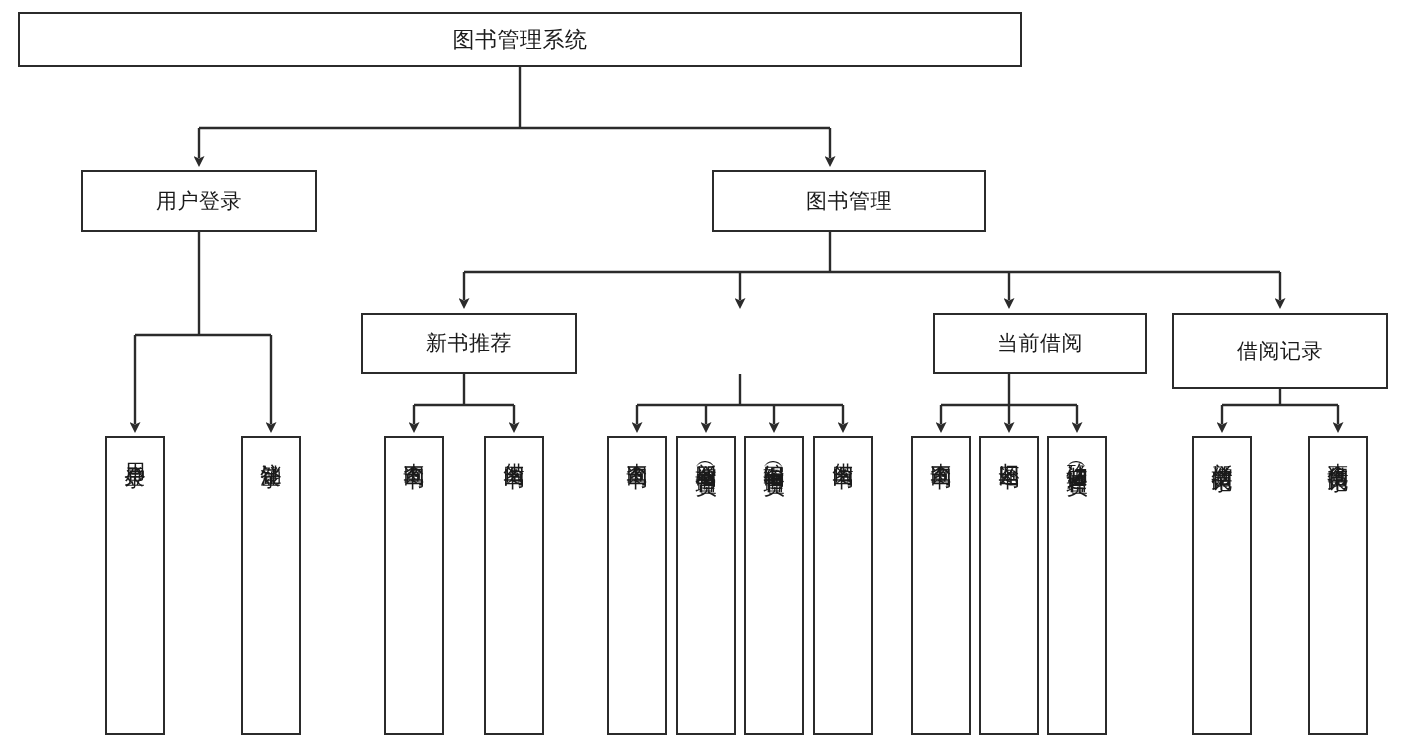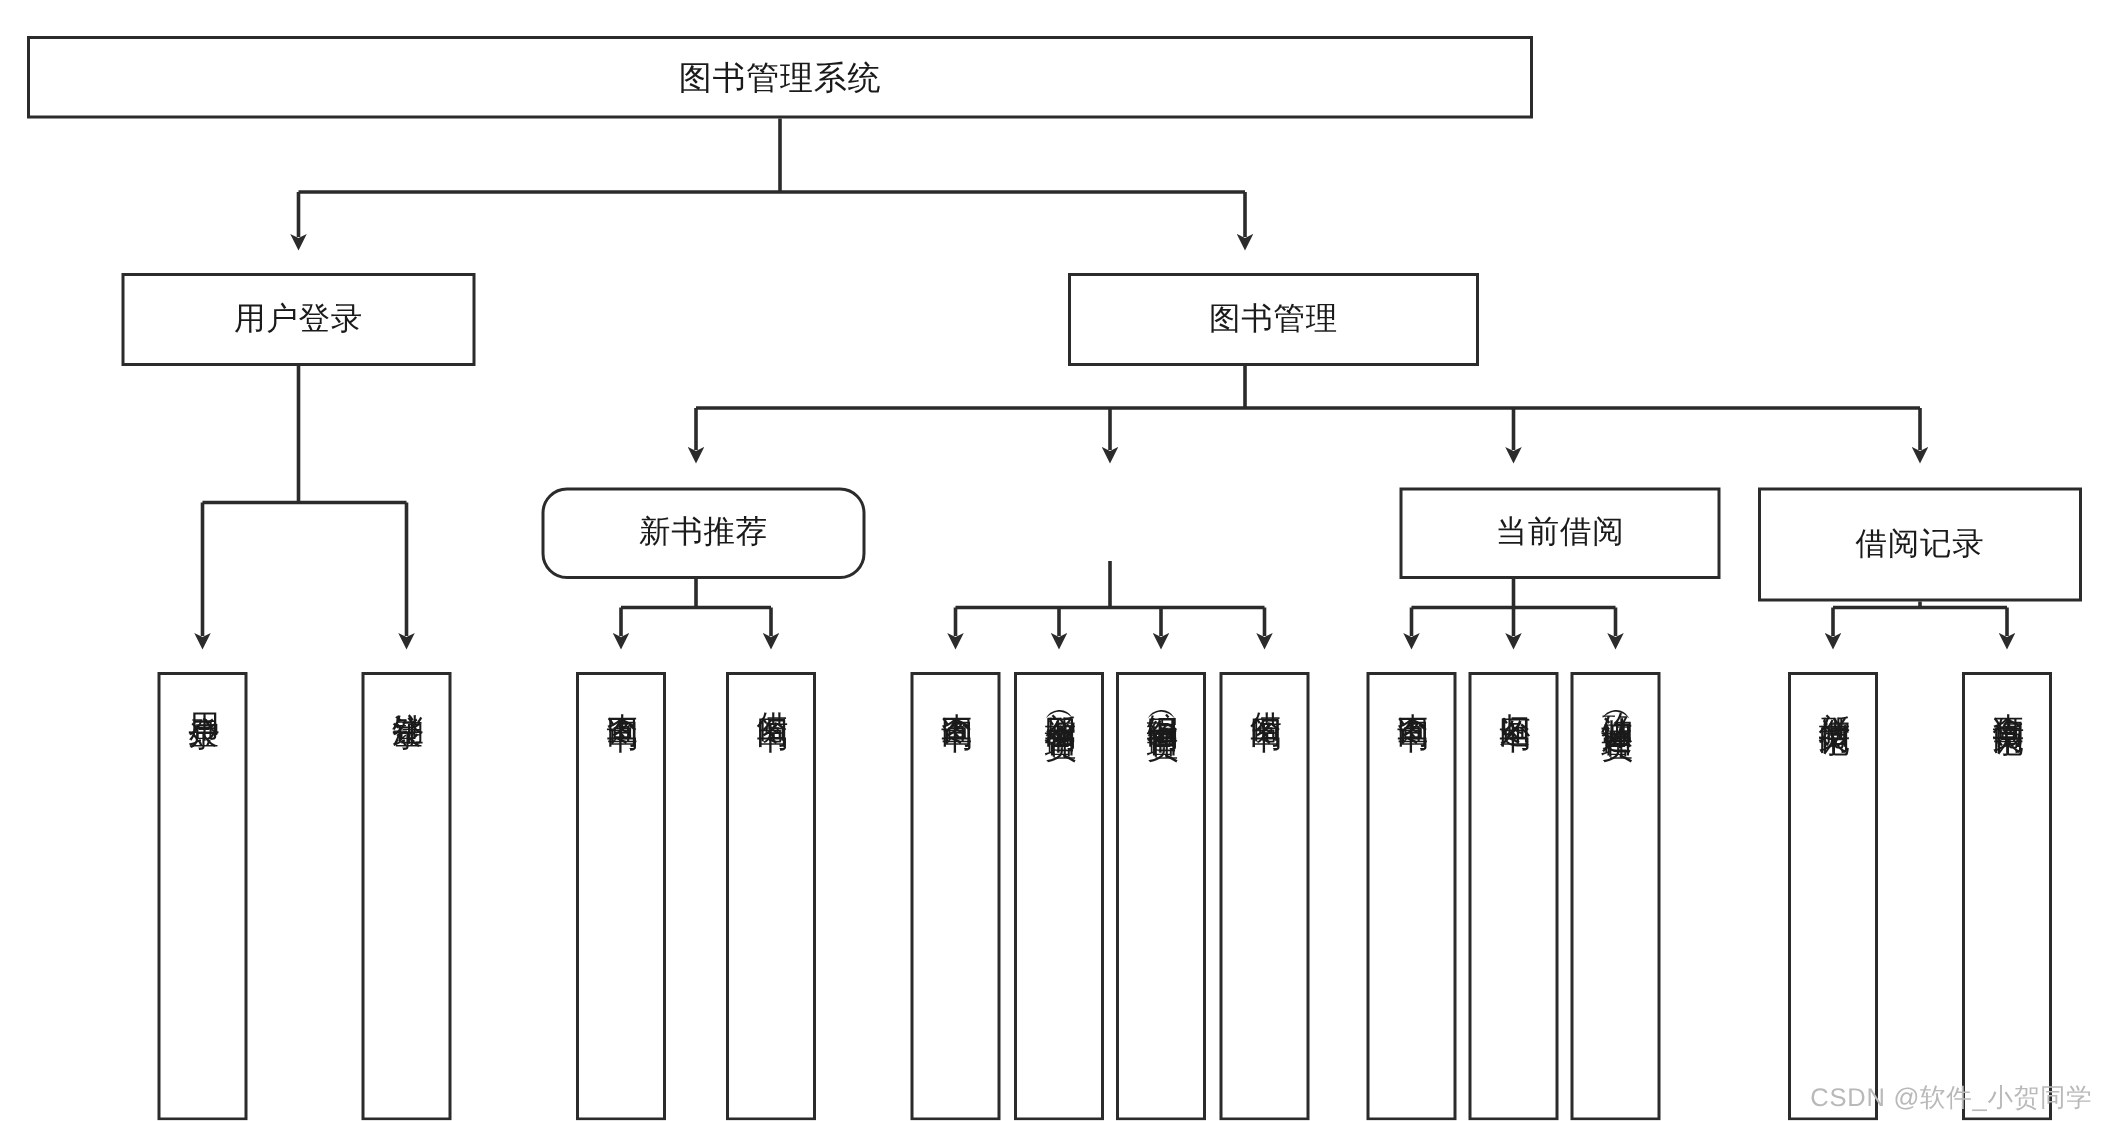--- a/index.html
+++ b/index.html
@@ -20,21 +20,20 @@
   .node {
     position: absolute;
     box-sizing: border-box;
     background: #ffffff;
     border: 2px solid #2b2b2b;
     display: flex;
     align-items: center;
     justify-content: center;
     color: #1a1a1a;
     text-align: center;
-    margin-top: 12px;
   }
   .node .label {
     display: block;
     line-height: 1.18;
     letter-spacing: 0.5px;
   }
   
   .node.h .label {
     font-size: 21px;
     white-space: nowrap;
@@ -138,21 +137,21 @@
     <span class="label">图书管理系统</span>
   </div>
 
   <div class="node h" style="left:81px; top:170px; width:236px; height:62px;">
     <span class="label">用户登录</span>
   </div>
   <div class="node h" style="left:712px; top:170px; width:274px; height:62px;">
     <span class="label">图书管理</span>
   </div>
 
-  <div class="node h" style="left:361px; top:313px; width:216px; height:61px;border-radius:17px;">
+  <div class="node h" style="left:361px; top:313px; width:216px; height:61px;">
     <span class="label">新书推荐</span>
   </div>
   <div class="node h" style="left:933px; top:313px; width:214px; height:61px;">
     <span class="label">当前借阅</span>
   </div>
   <div class="node h" style="left:1172px; top:313px; width:216px; height:76px;">
     <span class="label">借阅记录</span>
   </div>
 
   <div class="node v" style="left:105px; top:436px; width:60px; height:299px;">
@@ -192,15 +191,14 @@
     <span class="label">确认归还（管理员）</span>
   </div>
 
   <div class="node v" style="left:1192px; top:436px; width:60px; height:299px;">
     <span class="label">新增借阅记录</span>
   </div>
   <div class="node v" style="left:1308px; top:436px; width:60px; height:299px;">
     <span class="label">查询借阅记录</span>
   </div>
 
-  <div id="watermark">CSDN @软件_小贺同学</div>
 
 </div>
 
 </body></html>

